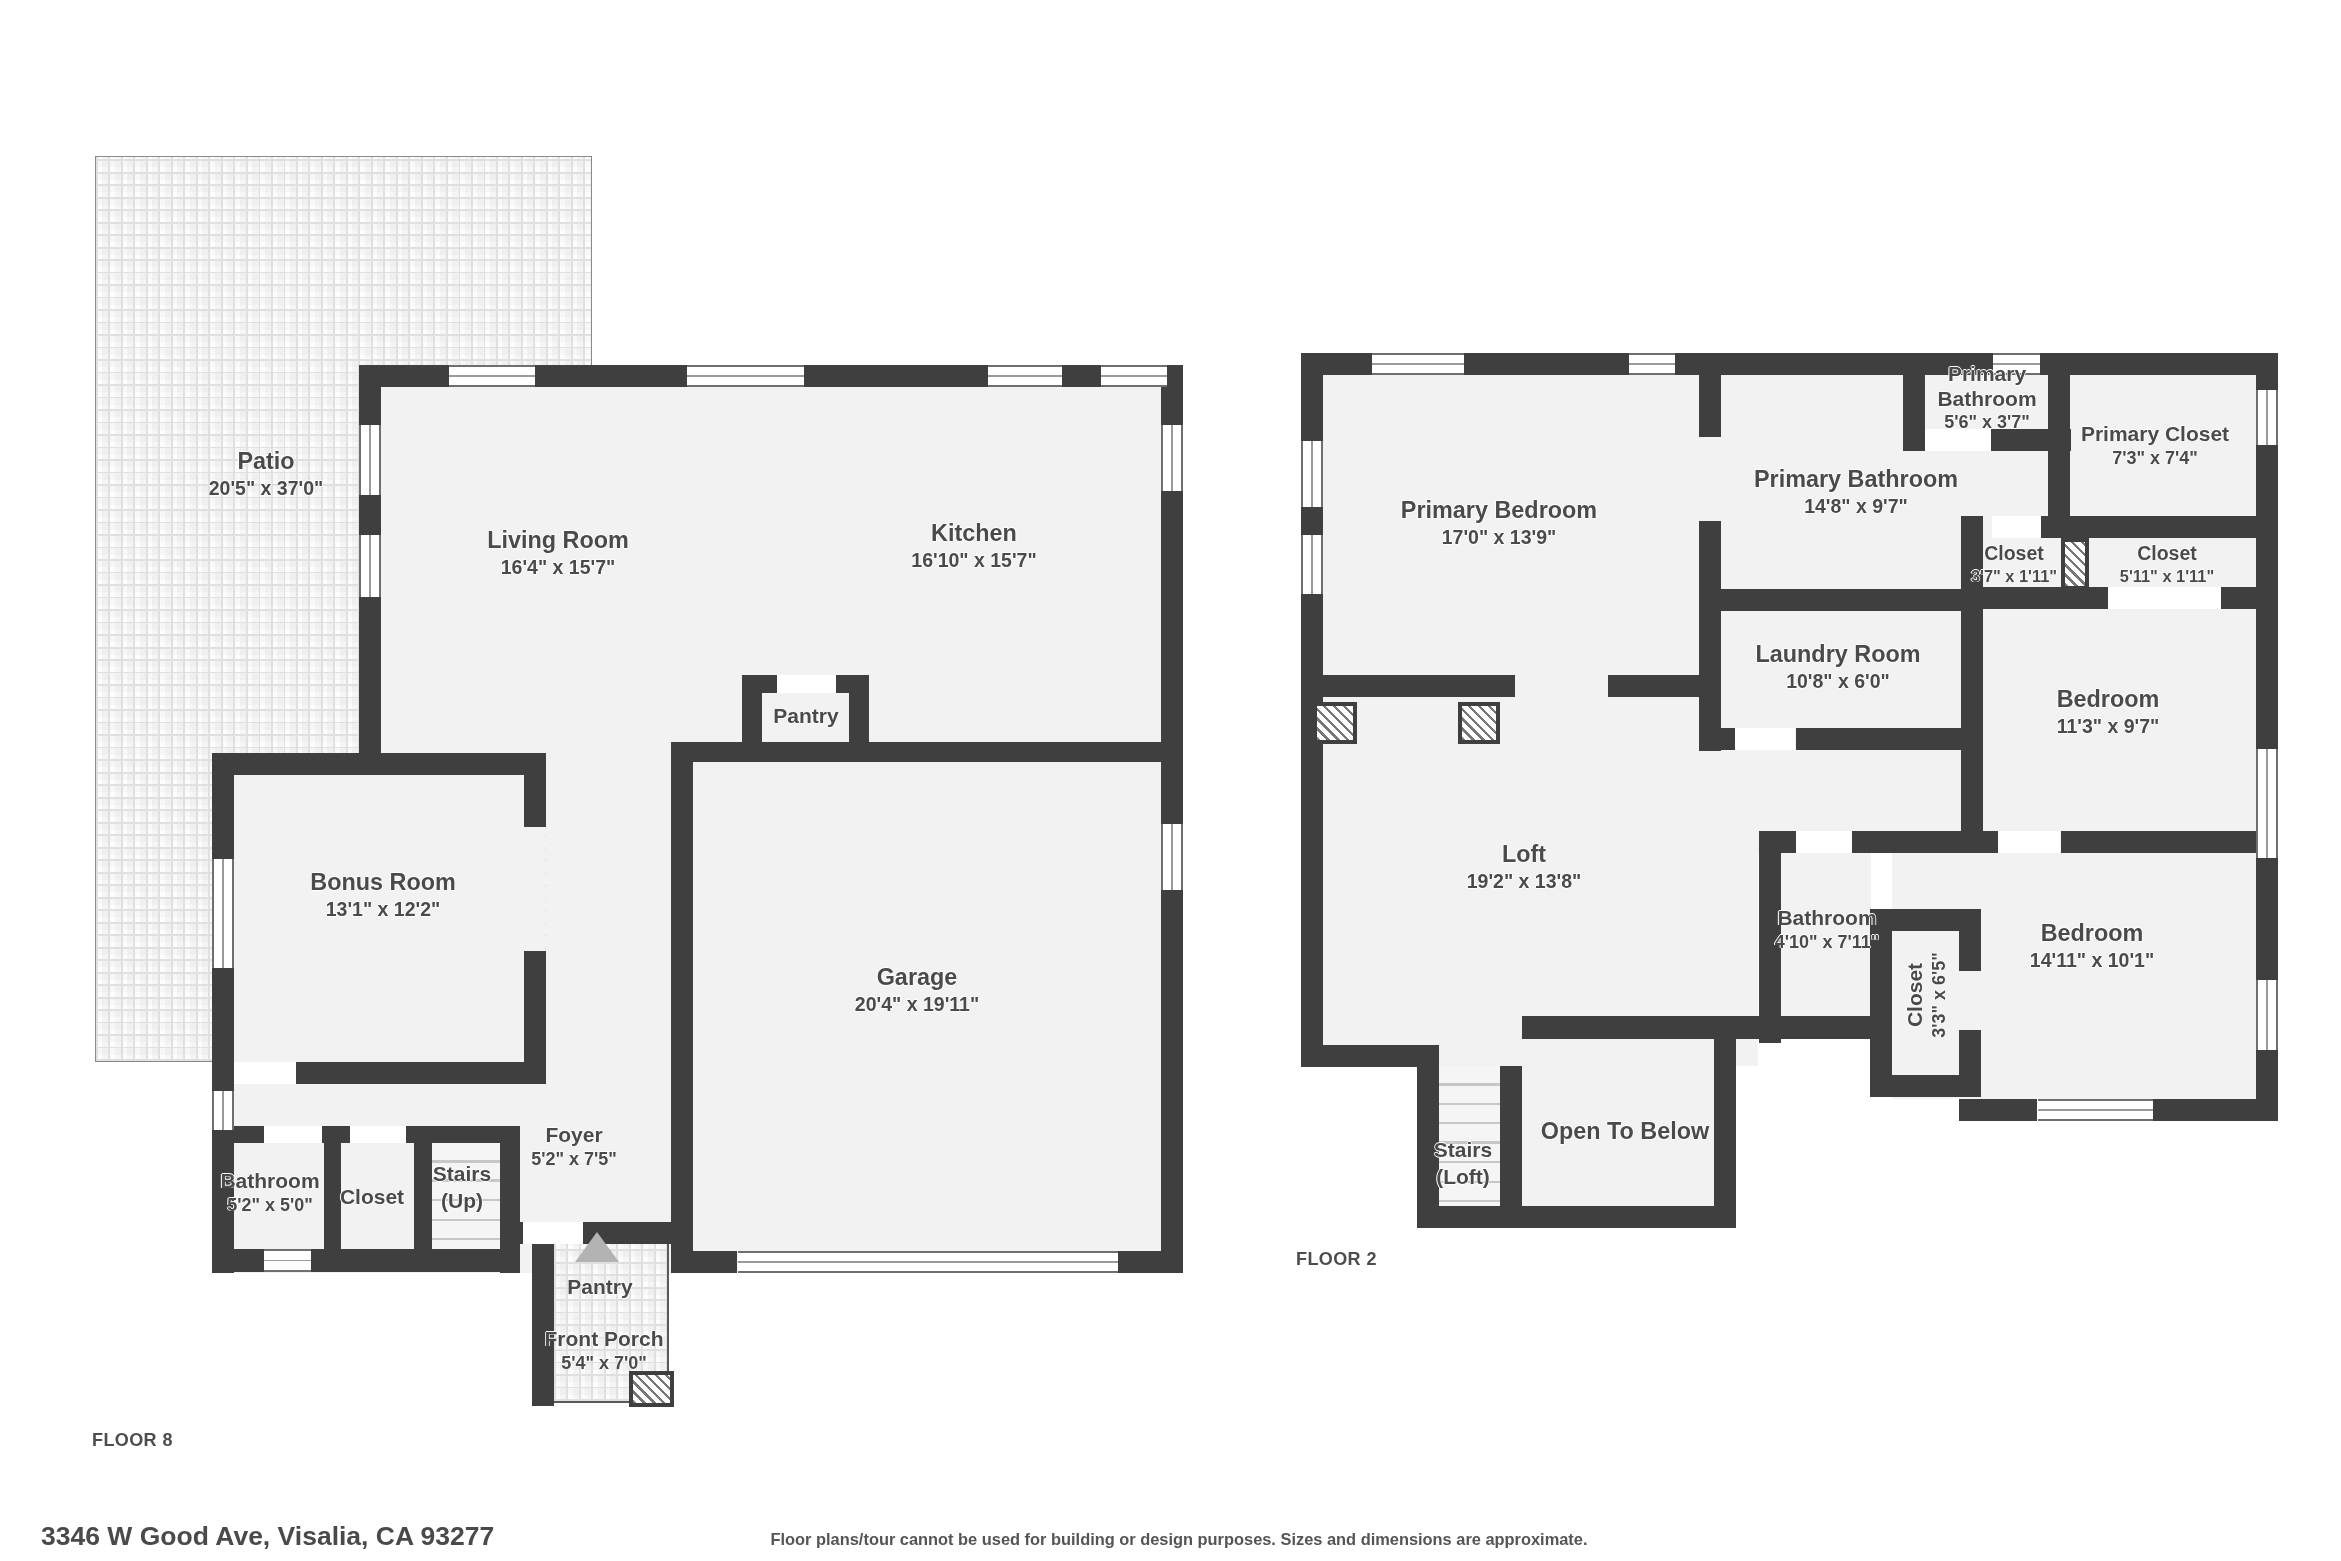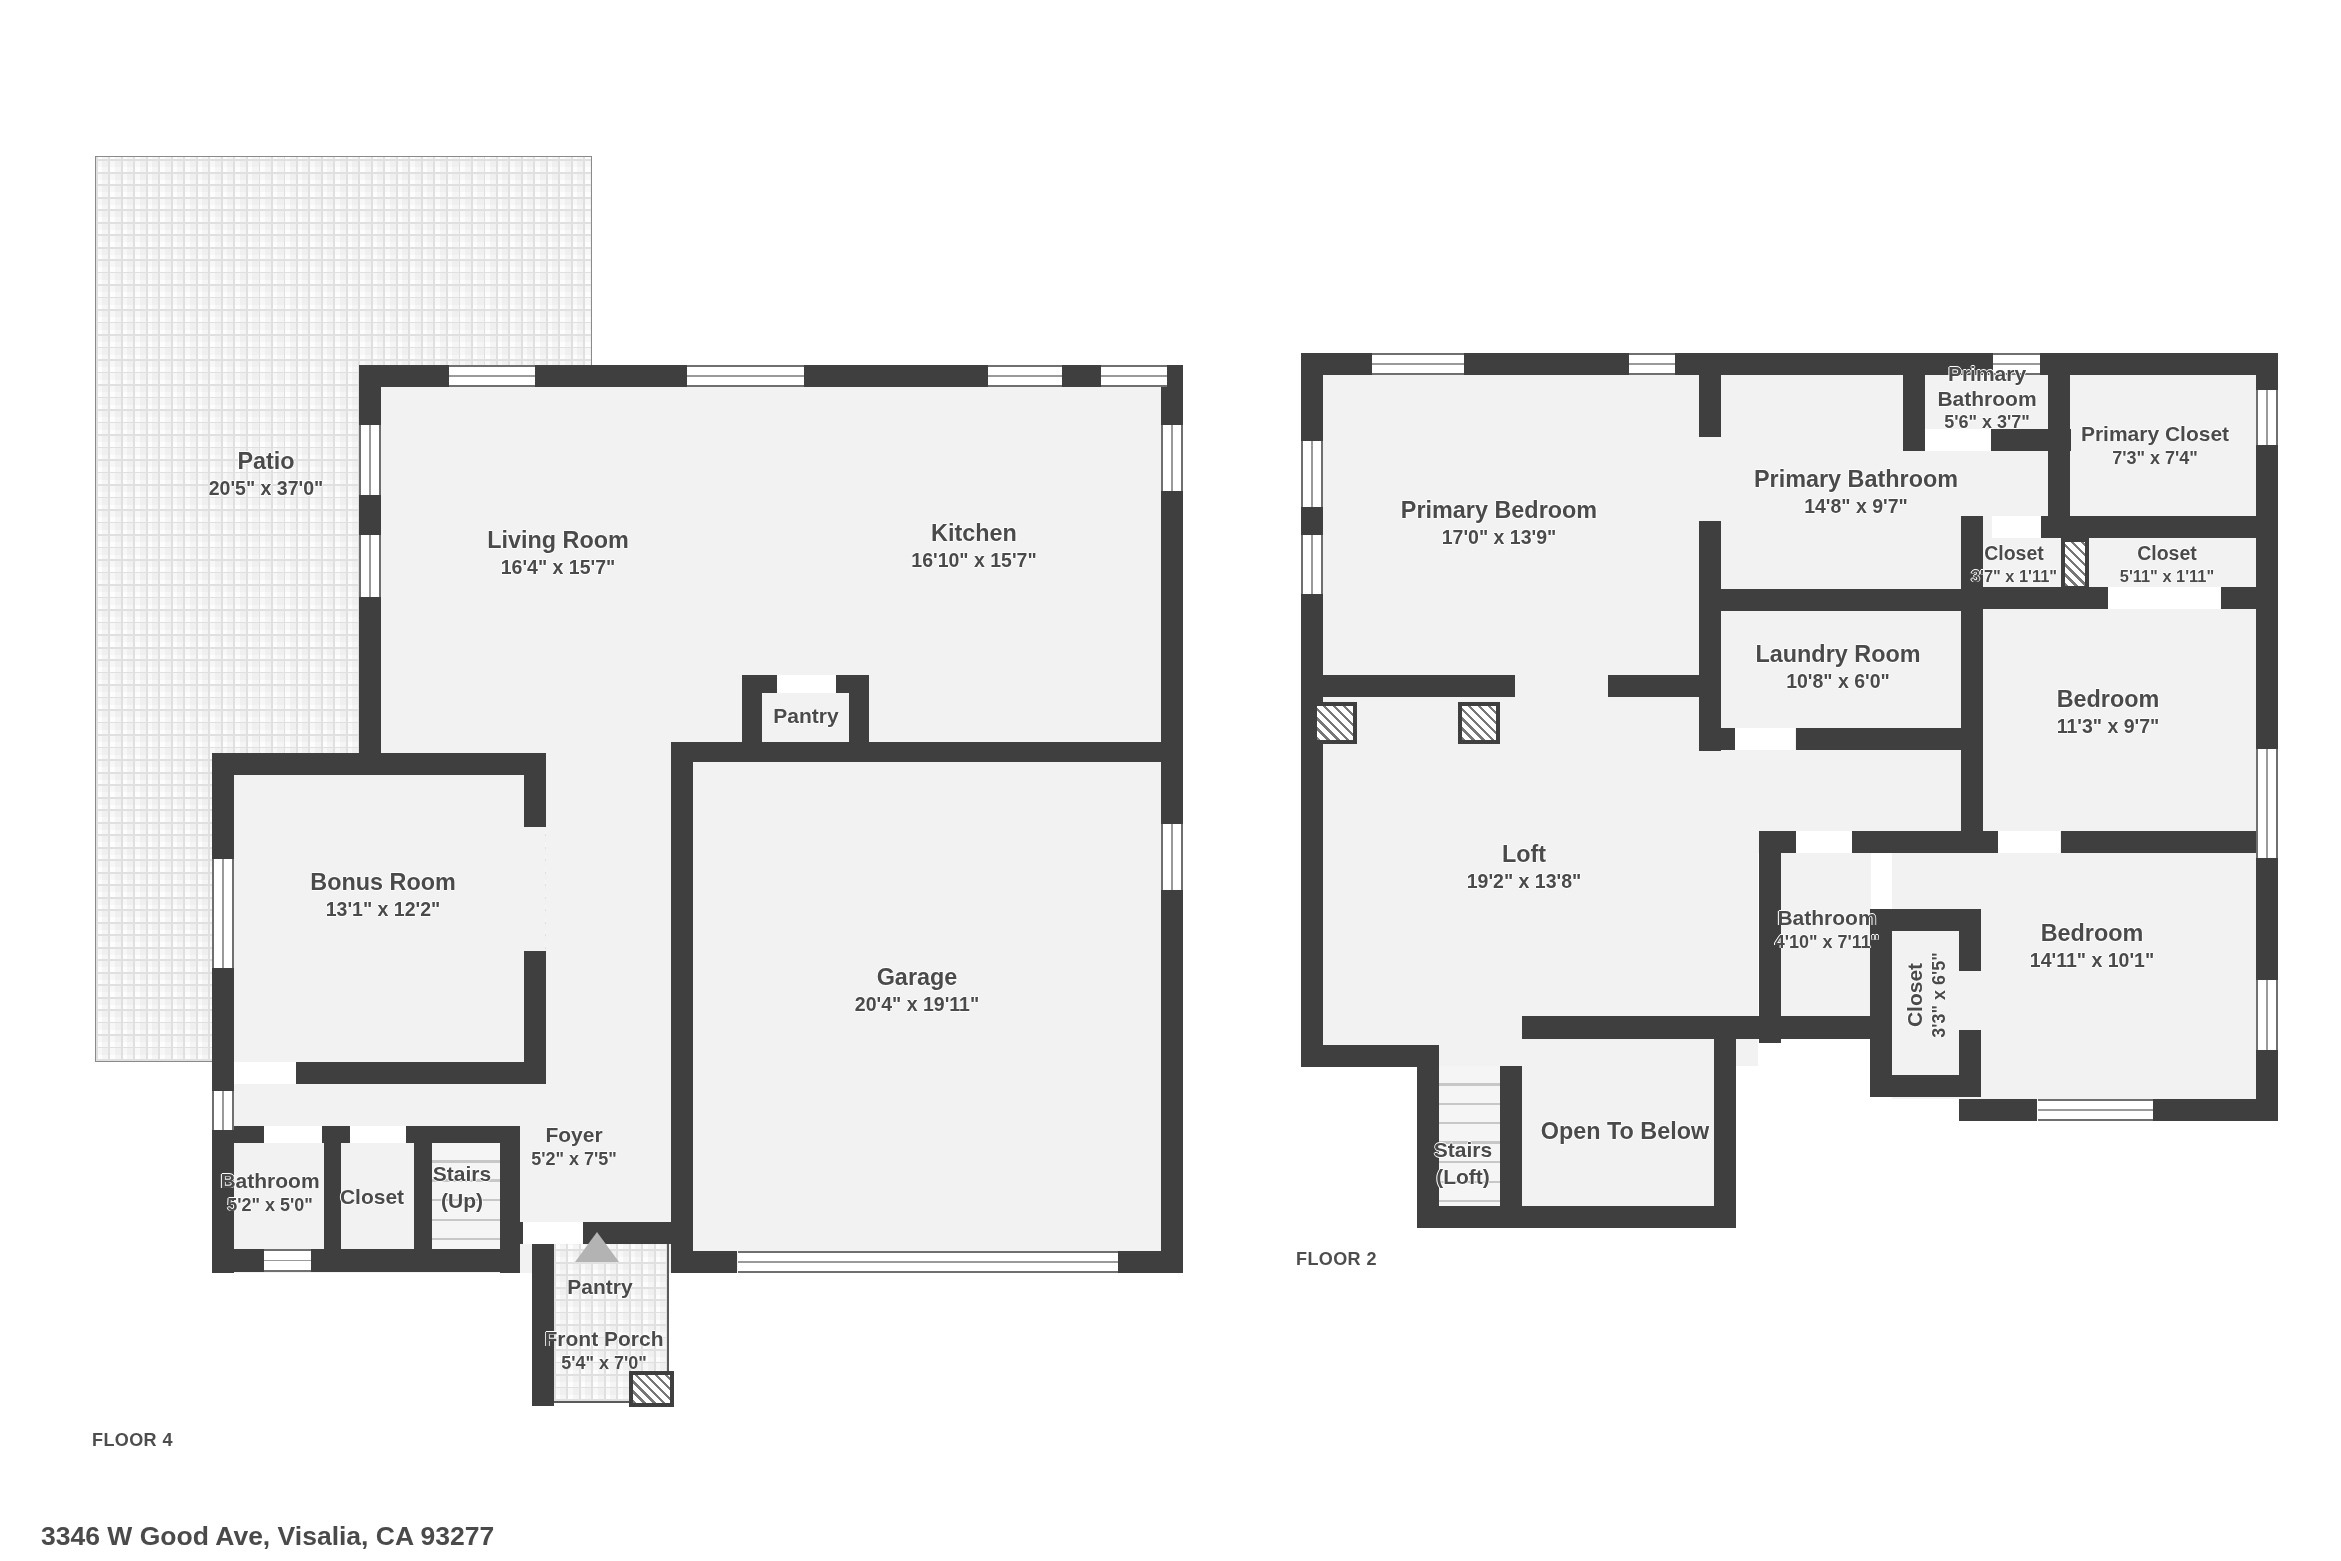--- a/index.html
+++ b/index.html
@@ -104,21 +104,21 @@
       <span class="nm">Foyer</span>
       <span class="dm">5'2" x 7'5"</span>
     </div>
     <div class="lbl small" style="left:600px;top:1287px;">
       <span class="nm">Pantry</span>
     </div>
     <div class="lbl small" style="left:604px;top:1350px;">
       <span class="nm">Front Porch</span>
       <span class="dm">5'4" x 7'0"</span>
     </div>
-    <div class="floor-tag" style="left:92px;top:1430px;">FLOOR 4</div>
+    <div class="floor-tag" style="left:92px;top:1430px;">FLOOR 8</div>
   <div class="room" style="left: 359px; top: 365px; width: 824px; height: 398px;"></div>
       <div class="room" style="left: 693px; top: 742px; width: 468px; height: 531px;"></div>
       <div class="room" style="left: 234px; top: 753px; width: 311px; height: 330px;"></div>
       <div class="room" style="left: 212px; top: 1084px; width: 463px; height: 189px;"></div>
       <div class="room" style="left: 546px; top: 742px; width: 148px; height: 500px;"></div>
       <div class="room" style="left: 761px; top: 693px; width: 88px; height: 48px;"></div>
       <div class="wall" style="left: 359px; top: 365px; width: 824px; height: 22px;"></div>
       <div class="wall" style="left: 359px; top: 365px; width: 22px; height: 388px;"></div>
       <div class="wall" style="left: 1161px; top: 365px; width: 22px; height: 907px;"></div>
       <div class="wall" style="left: 212px; top: 753px; width: 333px; height: 22px;"></div>
@@ -278,14 +278,15 @@
       <div class="door" style="left: 1925px; top: 429px; width: 66px; height: 22px;"></div>
       <div class="door" style="left: 1796px; top: 831px; width: 56px; height: 22px;"></div>
       <div class="door" style="left: 1998px; top: 831px; width: 62px; height: 22px;"></div>
       <div class="door" style="left: 1735px; top: 728px; width: 60px; height: 22px;"></div>
       <div class="hatch" style="left: 2061px; top: 538px; width: 28px; height: 52px;"></div>
       <div class="hatch" style="left: 1313px; top: 702px; width: 44px; height: 42px;"></div>
       <div class="hatch" style="left: 1458px; top: 702px; width: 42px; height: 42px;"></div>
     </div>
 
   <div class="addr" style="left:41px;top:1521px;">3346 W Good Ave, Visalia, CA 93277</div>
+  <div class="disc" style="left:1179px;top:1530px;">Floor plans/tour cannot be used for building or design purposes. Sizes and dimensions are approximate.</div>
 </div>
 
 
 </body></html>

